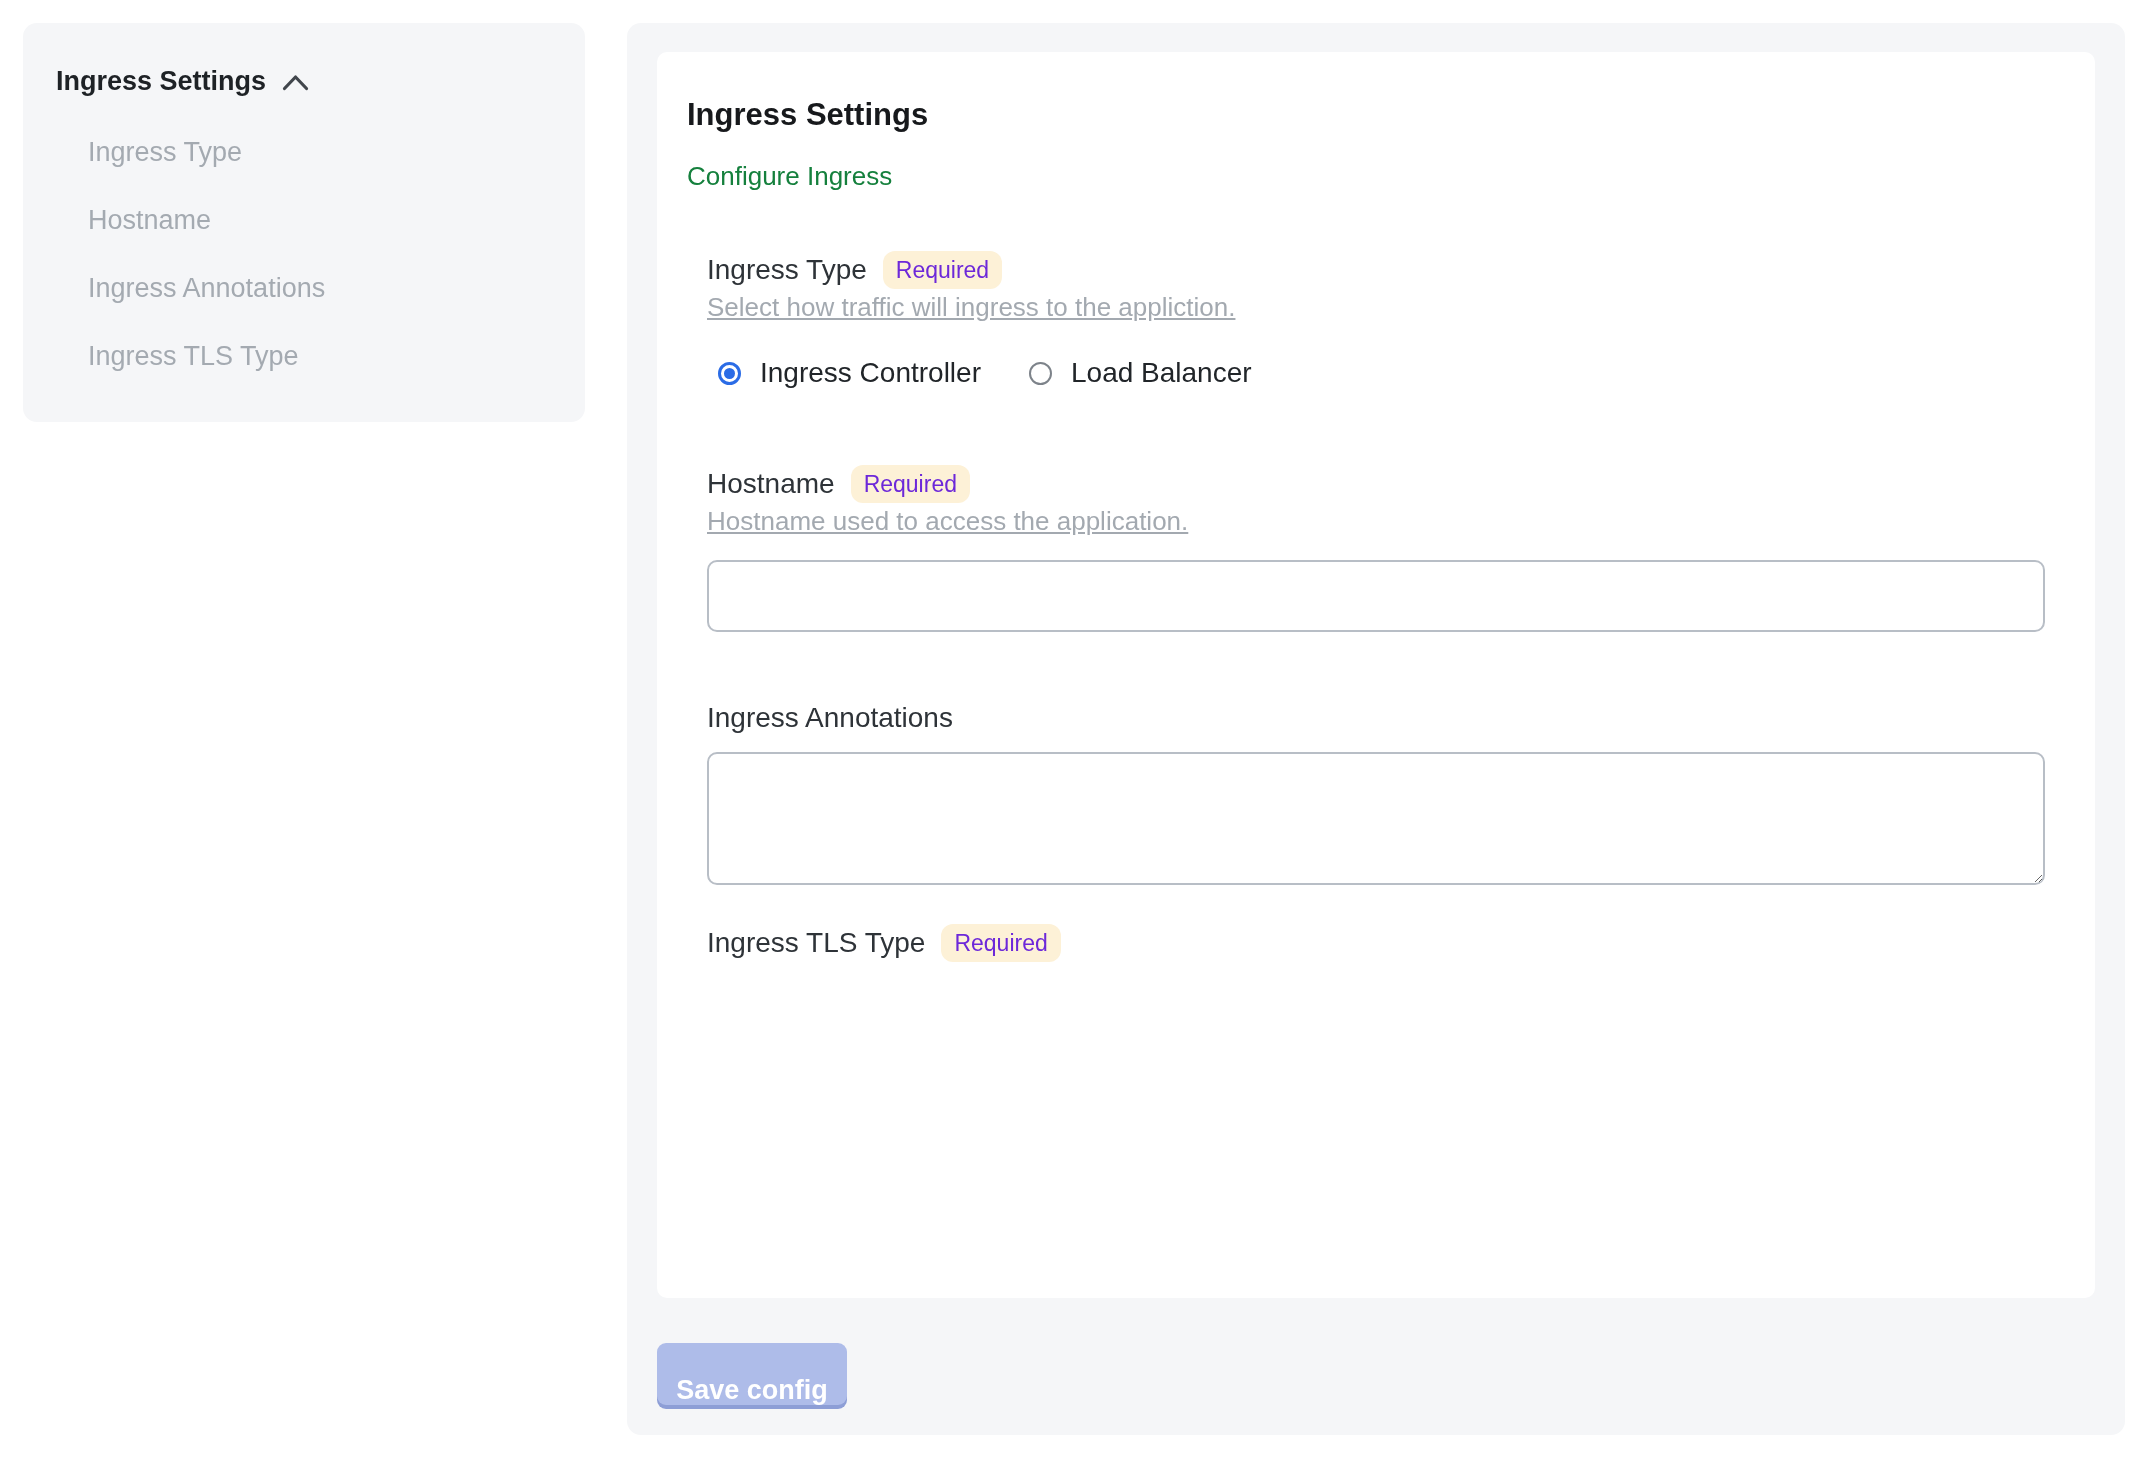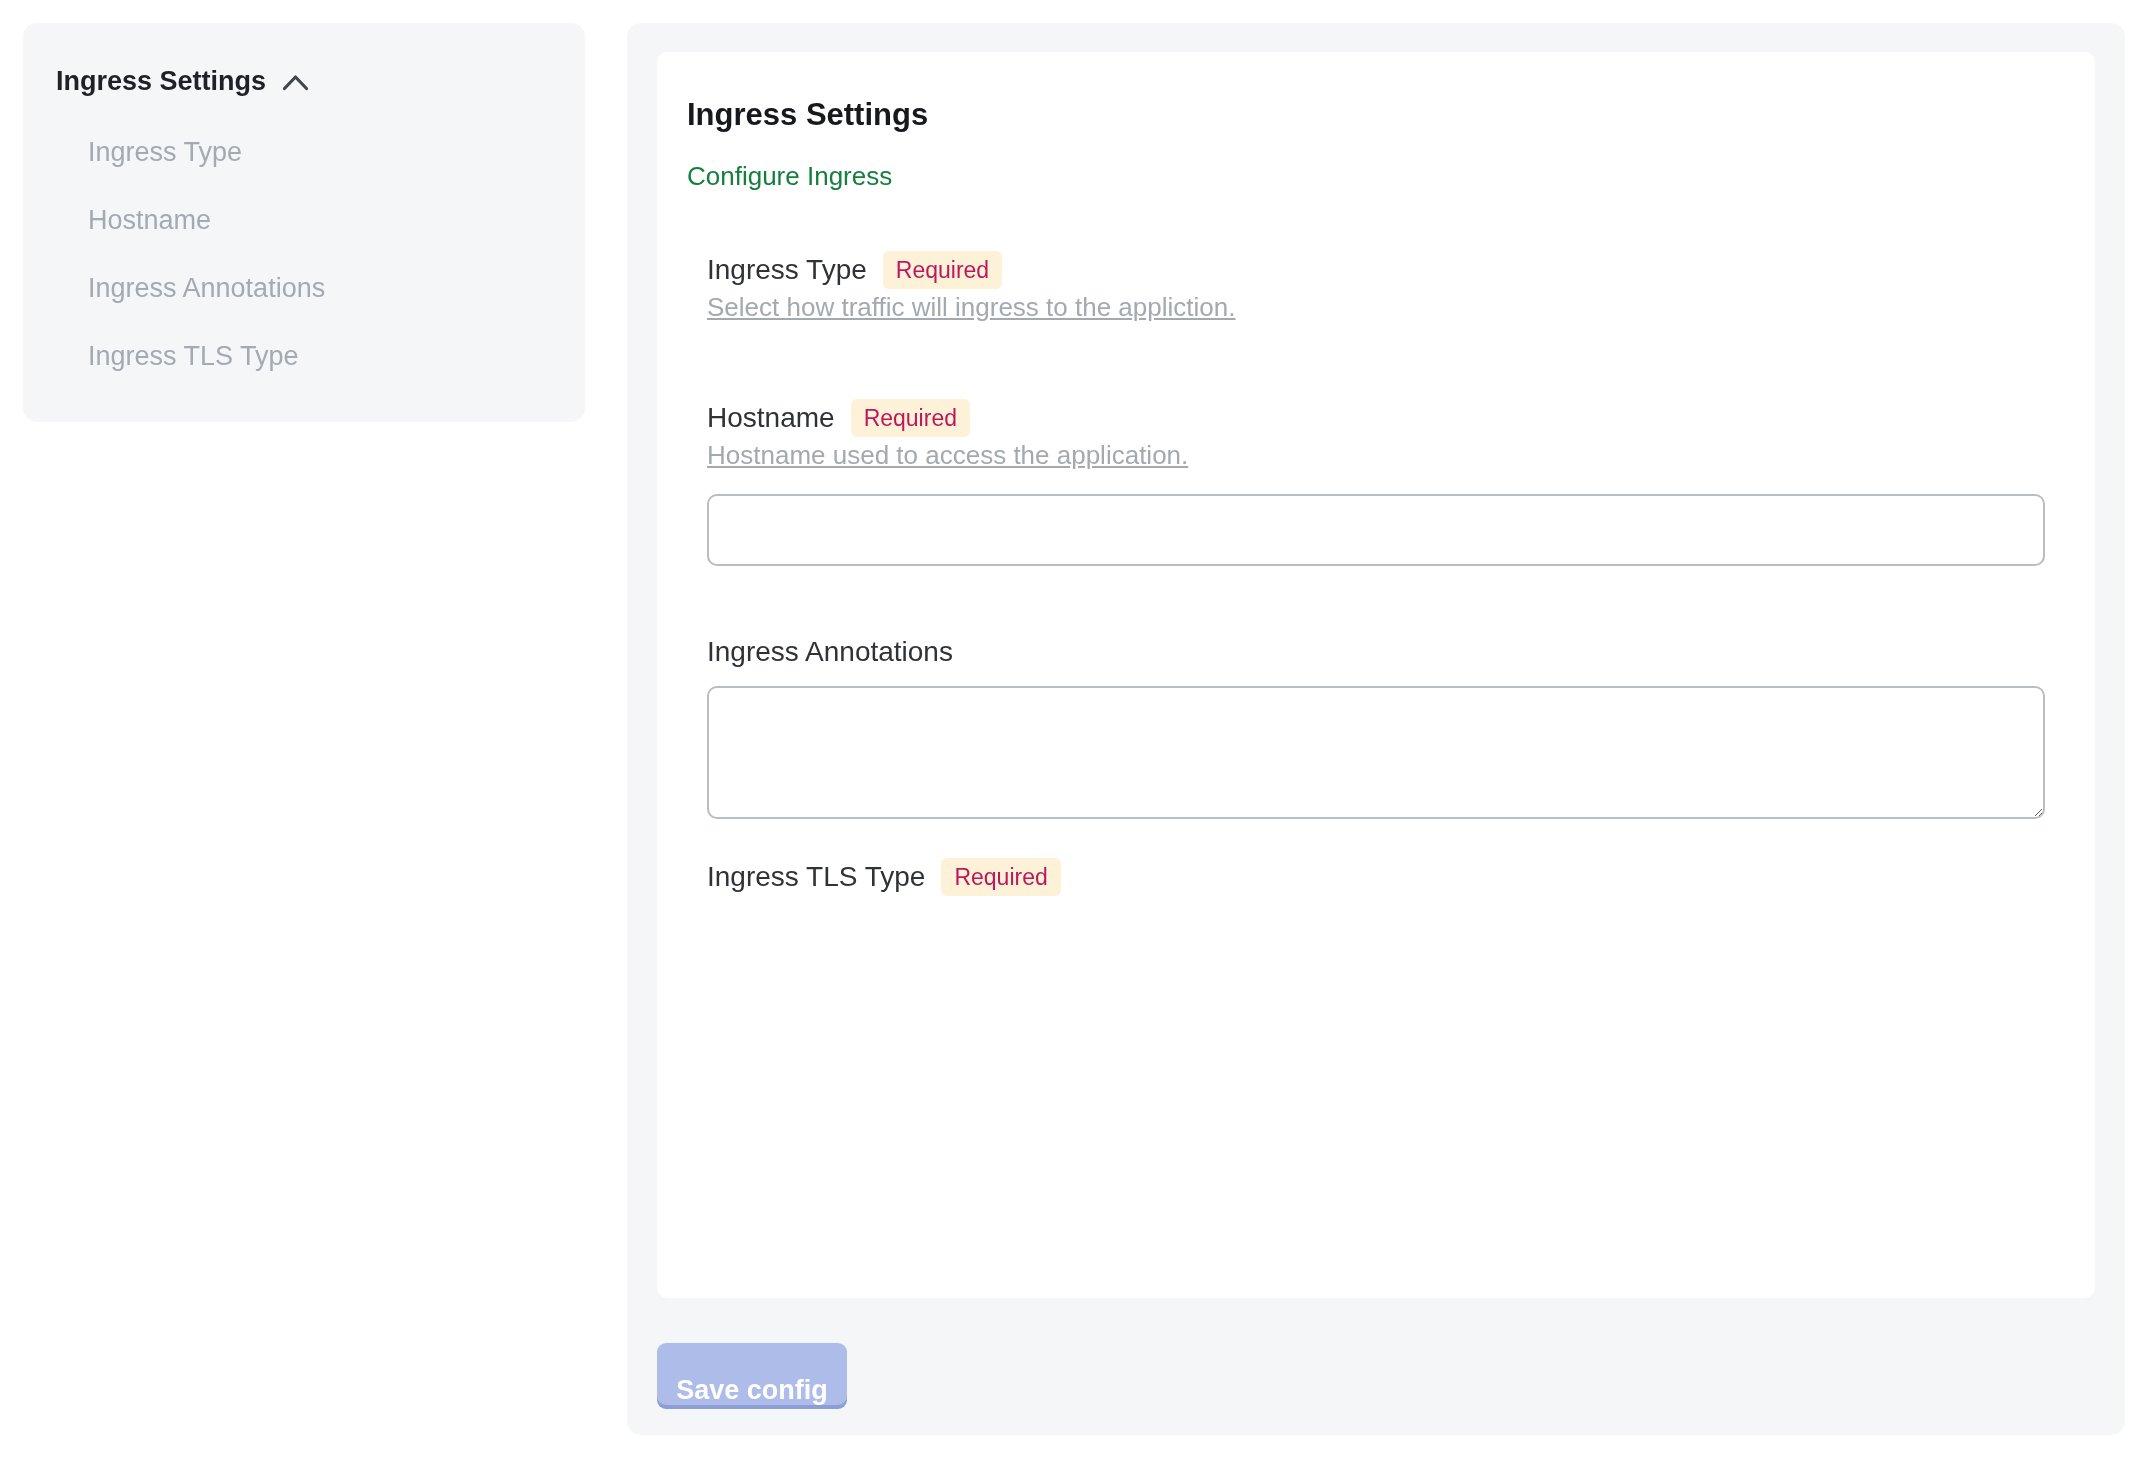--- a/index.html
+++ b/index.html
@@ -64,24 +64,24 @@
     margin: 26px 0 0 0;
     font-size: 26px; color: #15803d; line-height: 32px;
   }
   .sections { margin-left: 20px; }
   .label-row { display: flex; align-items: center; gap: 16px; height: 40px; }
   .sec-label {
     font-size: 28px; font-weight: 500; color: #2e3338;
     line-height: 34px;
   }
   .badge {
-    background: #fdf1d7; color: #be185d;
+    background: #fdf1d7; color: #6d28d9;
     font-size: 23px; font-weight: 500;
     padding: 5px 13px;
-    border-radius: 6px;
+    border-radius: 12px;
     line-height: 28px;
   }
   .desc {
     margin: 2px 0 0 0;
     font-size: 26px; color: #a3a9b0; line-height: 30px; text-decoration: underline;
   }
 
   .section-ingress-type { margin-top: 58px; }
   .radio-row {
     margin-top: 36px; margin-left: 11px;
@@ -190,20 +190,30 @@
       <p class="subtitle">Configure Ingress</p>
 
       <div class="sections">
 
         <div class="section-ingress-type">
           <div class="label-row">
             <span class="sec-label">Ingress Type</span>
             <span class="badge">Required</span>
           </div>
           <p class="desc">Select how traffic will ingress to the appliction.</p>
+          <div class="radio-row">
+            <label class="radio-item">
+              <span class="radio checked"></span>
+              <span class="radio-label">Ingress Controller</span>
+            </label>
+            <label class="radio-item">
+              <span class="radio"></span>
+              <span class="radio-label">Load Balancer</span>
+            </label>
+          </div>
         </div>
 
         <div class="section-hostname">
           <div class="label-row">
             <span class="sec-label">Hostname</span>
             <span class="badge">Required</span>
           </div>
           <p class="desc">Hostname used to access the application.</p>
           <input class="text-input" type="text" value="" style="">
         </div>

